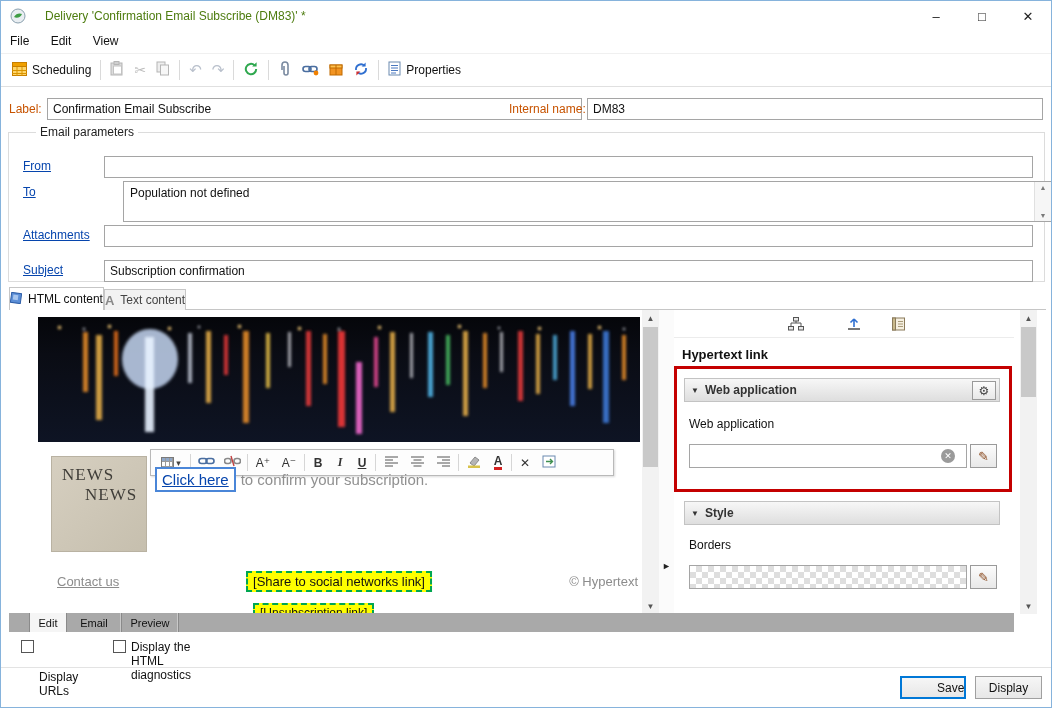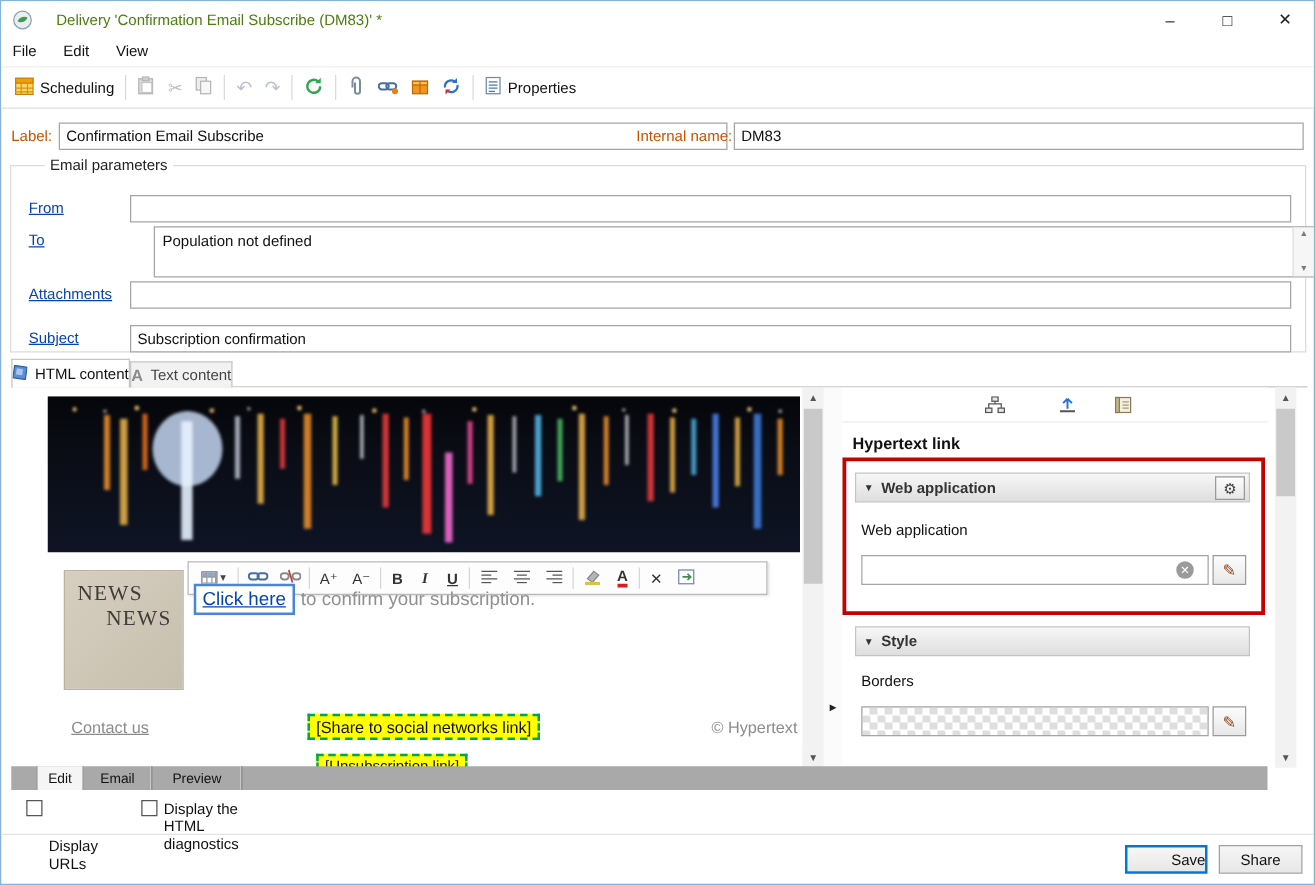--- a/index.html
+++ b/index.html
@@ -151,21 +151,21 @@
   .red-box { position:absolute; left:0; top:56px; width:338px; height:126px;
              border:3px solid var(--highlight-border,#c40000); pointer-events:none; z-index:5; }
 
   
   .bottom-tabs { position:absolute; left:8px; top:612px; width:1005px; height:19px;
                  background:#a9a9a9; display:flex; font-size:11px; color:#111; }
   .btab { height:19px; display:flex; align-items:center; justify-content:center;
           border-right:1px solid #8a8a8a; box-shadow:inset -1px 0 0 #c9c9c9; }
   .btab.first { margin-left:20px; border-left:1px solid #8a8a8a; }
   .btab.active { background:#f5f5f5; box-shadow:none; }
-  .btab-edit { width:38px; } .btab-source { width:55px; } .btab-preview { width:72px; }
+  .btab-edit { width:38px; } .btab-source { width:55px; } .btab-preview { width:57px; }
 
   
   .options-row { position:absolute; left:8px; top:638px; height:18px; font-size:12px; color:#111; }
   .chk { position:absolute; top:1px; width:13px; height:13px; border:1px solid #555; background:#fff; }
   .chk1 { left:12px; } .chk2 { left:104px; }
   .chk-lbl1 { position:absolute; left:30px; top:1px;margin-top:30px; }
   .chk-lbl2 { position:absolute; left:122px; top:1px; }
   .footer-sep { position:absolute; left:0; top:666px; width:1052px; height:1px; background:#e3e3e3; }
   .btn { position:absolute; top:675px; height:23px; font:inherit; font-size:12px; color:#111;
          background:linear-gradient(#f6f6f6,#e7e7e7); text-align:center; }
@@ -574,14 +574,14 @@
   <div class="options-row">
     <span class="chk chk1"></span>
     <span class="chk-lbl1">Display URLs</span>
     <span class="chk chk2"></span>
     <span class="chk-lbl2">Display the HTML diagnostics</span>
   </div>
 
   <div class="footer-sep"></div>
 
   <button class="btn btn-save">Save</button>
-  <button class="btn btn-cancel">Share</button>
+  <button class="btn btn-cancel">Display</button>
 </div>
 
 </body></html>

